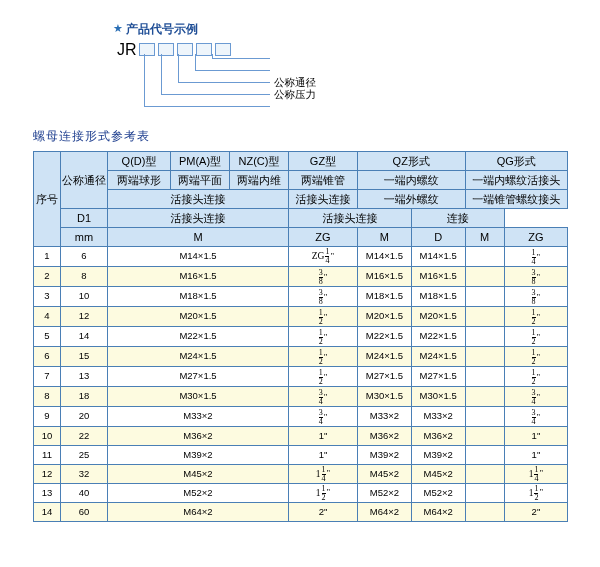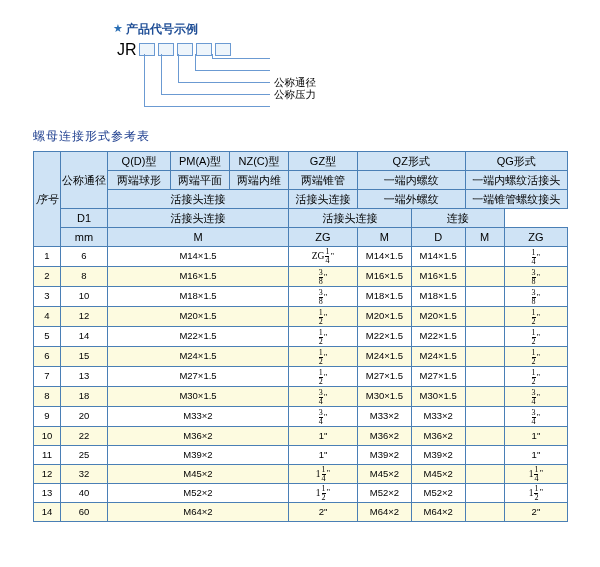--- a/index.html
+++ b/index.html
@@ -44,21 +44,21 @@
     padding:0;
     height:18px;
     font-weight:normal;
     font-size:9.5px;
     line-height:1.1;
   }
   #ref-table thead td{background:#dbeaf7;font-size:11px;}
   .hdr-blue{background:#cfe3f5 !important;}
   .row-y td{background:#fdfbe0;}
   .row-w td{background:#ffffff;}
-  .idx{width:26px;font-style:italic;}
+  .idx{width:26px;}
   .dn{width:46px;}
   .frac{display:inline-block;position:relative;text-align:center;line-height:1;}
   .frac .n{display:block;font-size:8px;}
   .frac .d{display:block;font-size:8px;border-top:1px solid #000;}
   .frac-wrap{display:inline-flex;align-items:center;justify-content:center;gap:1px;}
   .whole{font-size:9.5px;}
   .quote{font-size:9px;}
   .serif{font-family:"Liberation Serif","DejaVu Serif",serif;}
 </style>
 </head>

